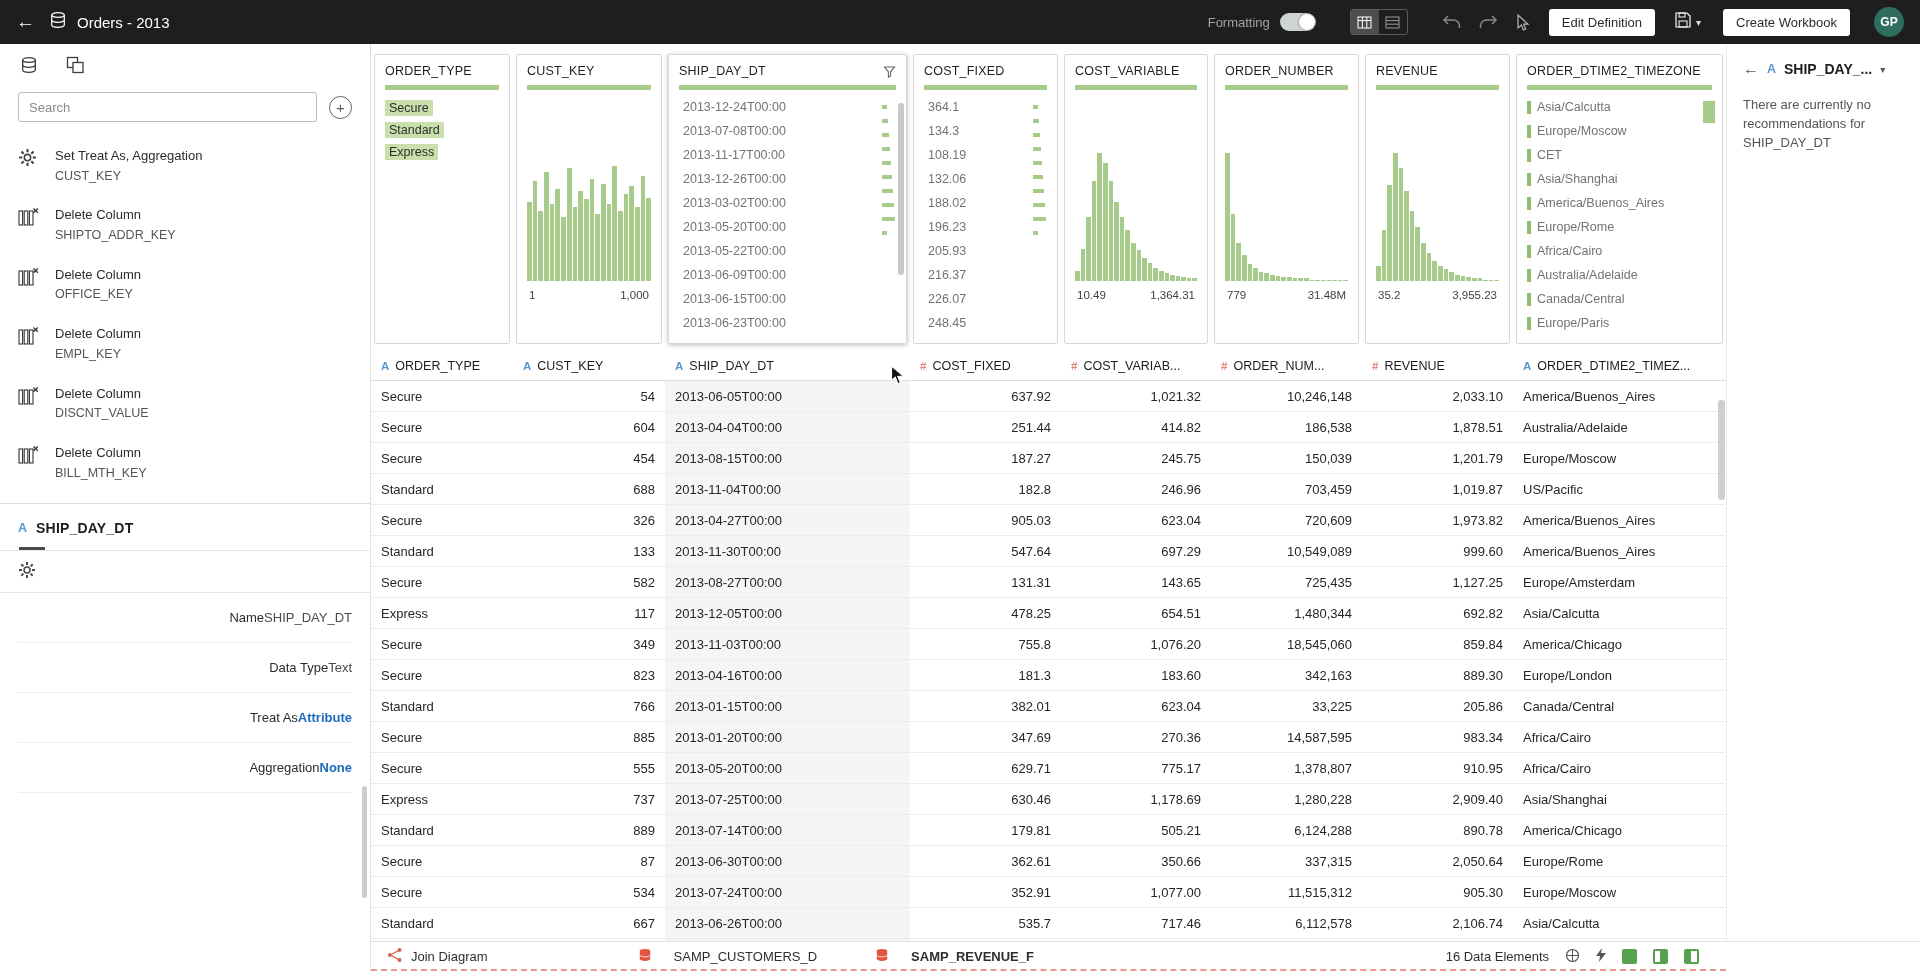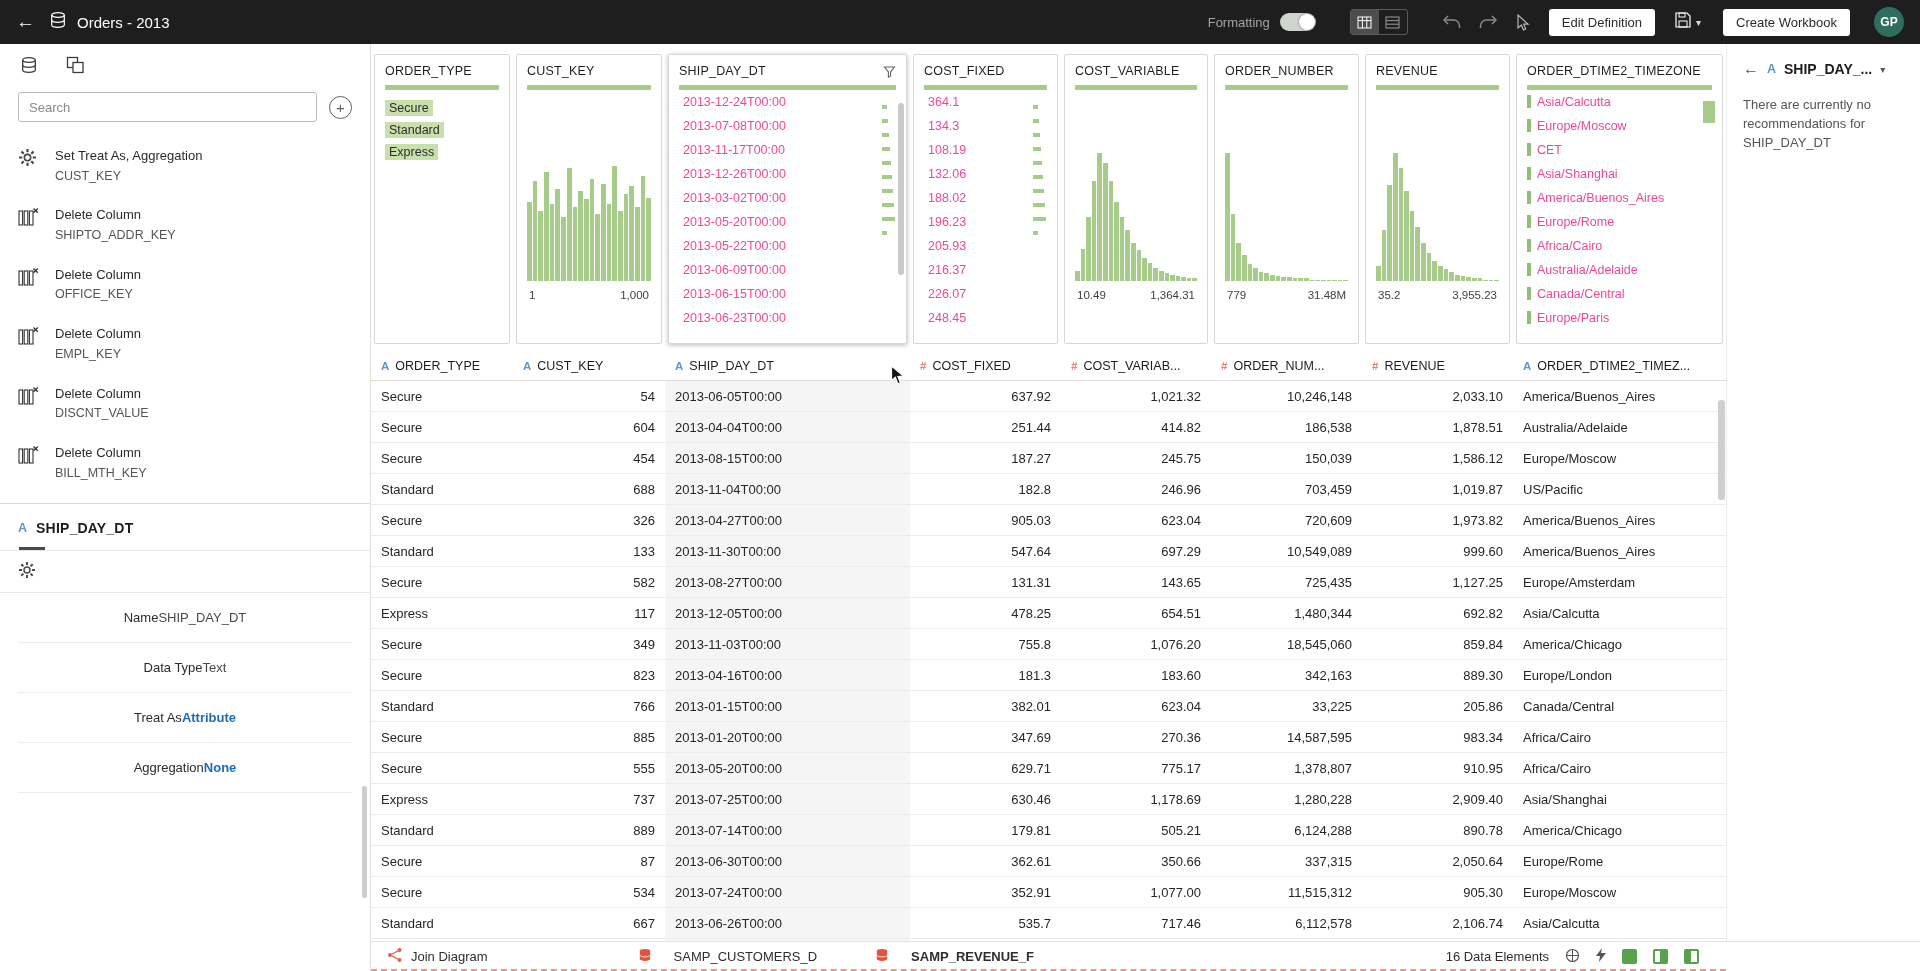--- a/index.html
+++ b/index.html
@@ -41,21 +41,21 @@
   .step-icon{width:24px;flex:0 0 auto;padding-top:1px;}
   .step-title{font-size:13px;color:#2b2b2b;line-height:1.35;}
   .step-sub{font-size:12.5px;color:#555;line-height:1.35;margin-top:3px;}
   .props{border-top:1px solid #dcdcdc;margin-top:10px;padding:16px 18px 0;position:relative;}
   .prop-head{display:flex;align-items:center;gap:9px;}
   .type-a{color:#5b97cf;font-weight:700;font-size:12.5px;}
   .prop-name{font-size:14px;font-weight:700;color:#1d1d1d;letter-spacing:.2px;}
   .tab-indicator{width:26px;height:3px;background:#4a4a4a;margin:11px 0 0 1px;}
   .props hr{border:none;border-top:1px solid #e6e6e6;margin:0 -18px;}
   .props-gear{padding:10px 0 9px;}
-  .prop-row{height:49px;display:flex;align-items:center;justify-content:center;
+  .prop-row{height:49px;display:flex;align-items:center;justify-content:flex-end;
             border-bottom:1px solid #ededed;font-size:13px;}
   .prop-label{color:#2b2b2b;}
   .prop-value{color:#4a4a4a;}
   .prop-value.link{color:#1c6cba;font-weight:700;}
   .side-scroll{position:absolute;right:3px;top:742px;width:5px;height:112px;background:#cdcdcd;border-radius:3px;}
 
   
   .main{position:absolute;top:44px;left:371px;width:1355px;bottom:30px;background:#fff;overflow:hidden;}
   .grid-cols{display:grid;grid-template-columns:142px 152px 245px 151px 150px 151px 151px 213px;}
   .cards-row{margin-top:10px;}
@@ -66,21 +66,21 @@
   .card-head{display:flex;align-items:center;justify-content:space-between;padding:9px 10px 7px;}
   .card-title{font-size:12.5px;color:#1f1f1f;letter-spacing:.2px;white-space:nowrap;overflow:hidden;text-overflow:ellipsis;}
   .quality{height:5px;margin:0 10px;background:#a7cb8b;border-radius:1px;}
   .tags{padding:10px 10px 0;display:flex;flex-direction:column;align-items:flex-start;gap:6px;}
   .tag{background:#c9e0ad;color:#2d2d2d;font-size:12.5px;padding:1px 4px;}
   .hist{position:absolute;left:10px;right:10px;bottom:62px;height:128px;display:flex;align-items:flex-end;gap:1px;}
   .bar{flex:1;background:#a7cb8b;}
   .hist-labels{position:absolute;left:12px;right:12px;bottom:42px;display:flex;justify-content:space-between;
                font-size:11.5px;color:#3f3f3f;}
   .vlist{padding-top:5px;}
-  .vrow{height:24px;display:flex;align-items:flex-start;padding:0 28px 0 14px;font-size:12.5px;color:#ec4899;
+  .vrow{height:24px;display:flex;align-items:center;padding:0 28px 0 14px;font-size:12.5px;color:#737373;
         white-space:nowrap;overflow:hidden;}
   .with-bars .vrow{padding-left:10px;}
   .gbar{width:4px;height:13px;background:#8fbd72;margin-right:6px;flex:0 0 auto;}
   .strip{position:absolute;top:50px;right:10px;width:14px;display:flex;flex-direction:column;gap:10px;}
   .sbar{height:4px;background:#a7cb8b;}
   .vthumb{position:absolute;top:48px;right:2px;width:6px;height:172px;background:#c9c9c9;border-radius:3px;}
   .gthumb{position:absolute;top:46px;right:7px;width:12px;height:22px;background:#a7cb8b;}
   .funnel{display:flex;align-items:center;}
 
   .grid-head{height:28px;border-bottom:1px solid #dedede;margin-top:8px;align-items:center;}
@@ -697,21 +697,21 @@
         <div class="tcell al-right">1,878.51</div>
         <div class="tcell al-left">Australia/Adelaide</div>
       </div>
       <div class="trow grid-cols">
         <div class="tcell al-left">Secure</div>
         <div class="tcell al-right">454</div>
         <div class="tcell al-left selcol">2013-08-15T00:00</div>
         <div class="tcell al-right">187.27</div>
         <div class="tcell al-right">245.75</div>
         <div class="tcell al-right">150,039</div>
-        <div class="tcell al-right">1,586.12</div>
+        <div class="tcell al-right">1,201.79</div>
         <div class="tcell al-left">Europe/Moscow</div>
       </div>
       <div class="trow grid-cols">
         <div class="tcell al-left">Standard</div>
         <div class="tcell al-right">688</div>
         <div class="tcell al-left selcol">2013-11-04T00:00</div>
         <div class="tcell al-right">182.8</div>
         <div class="tcell al-right">246.96</div>
         <div class="tcell al-right">703,459</div>
         <div class="tcell al-right">1,019.87</div>

